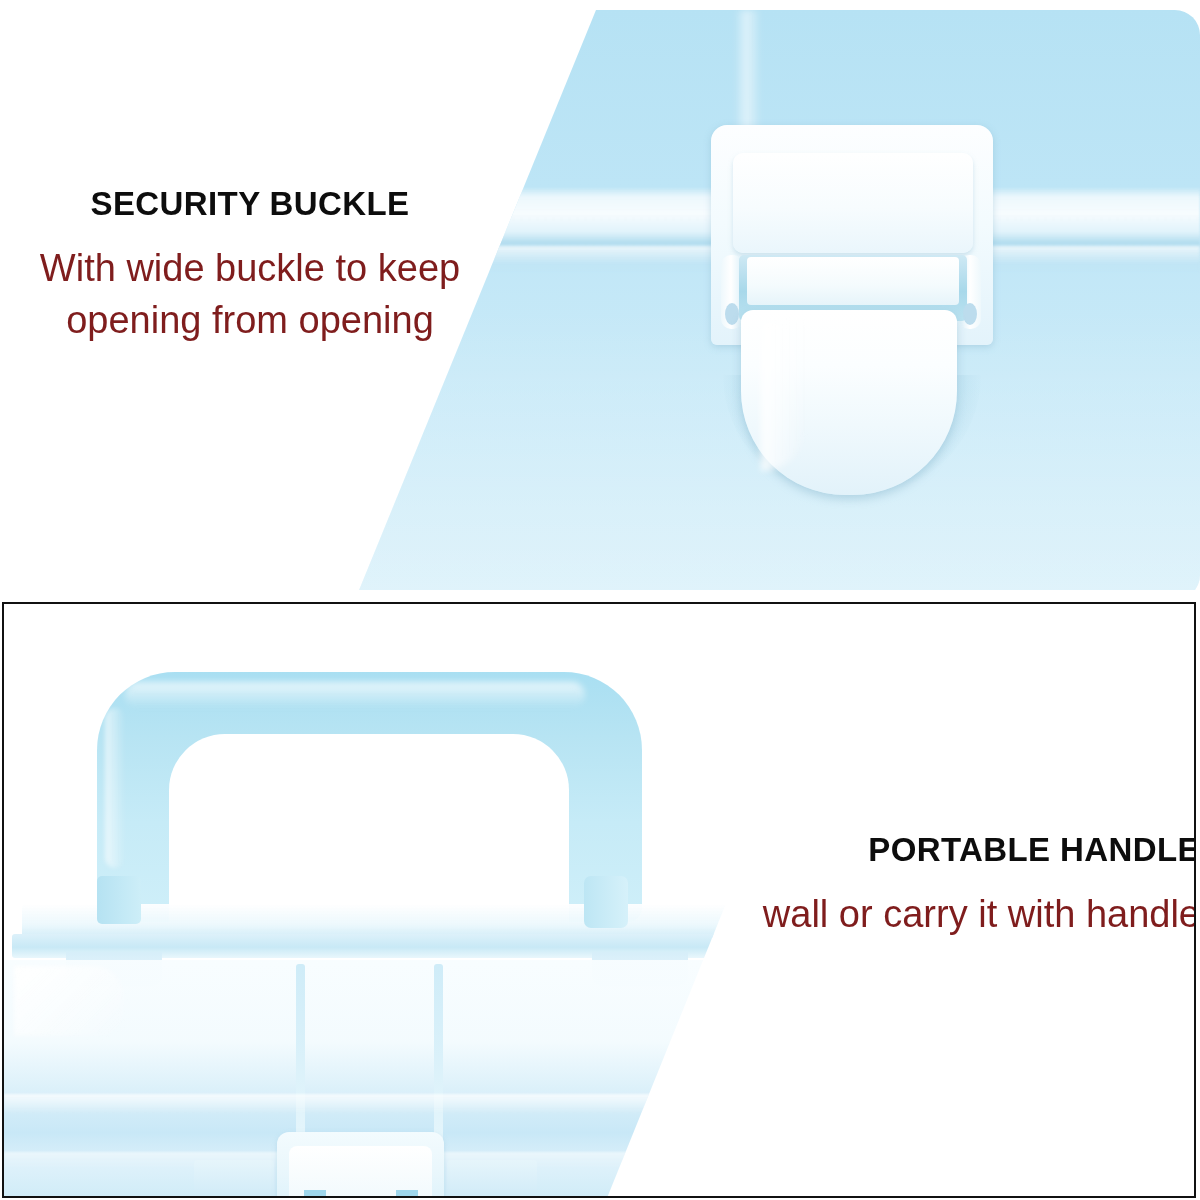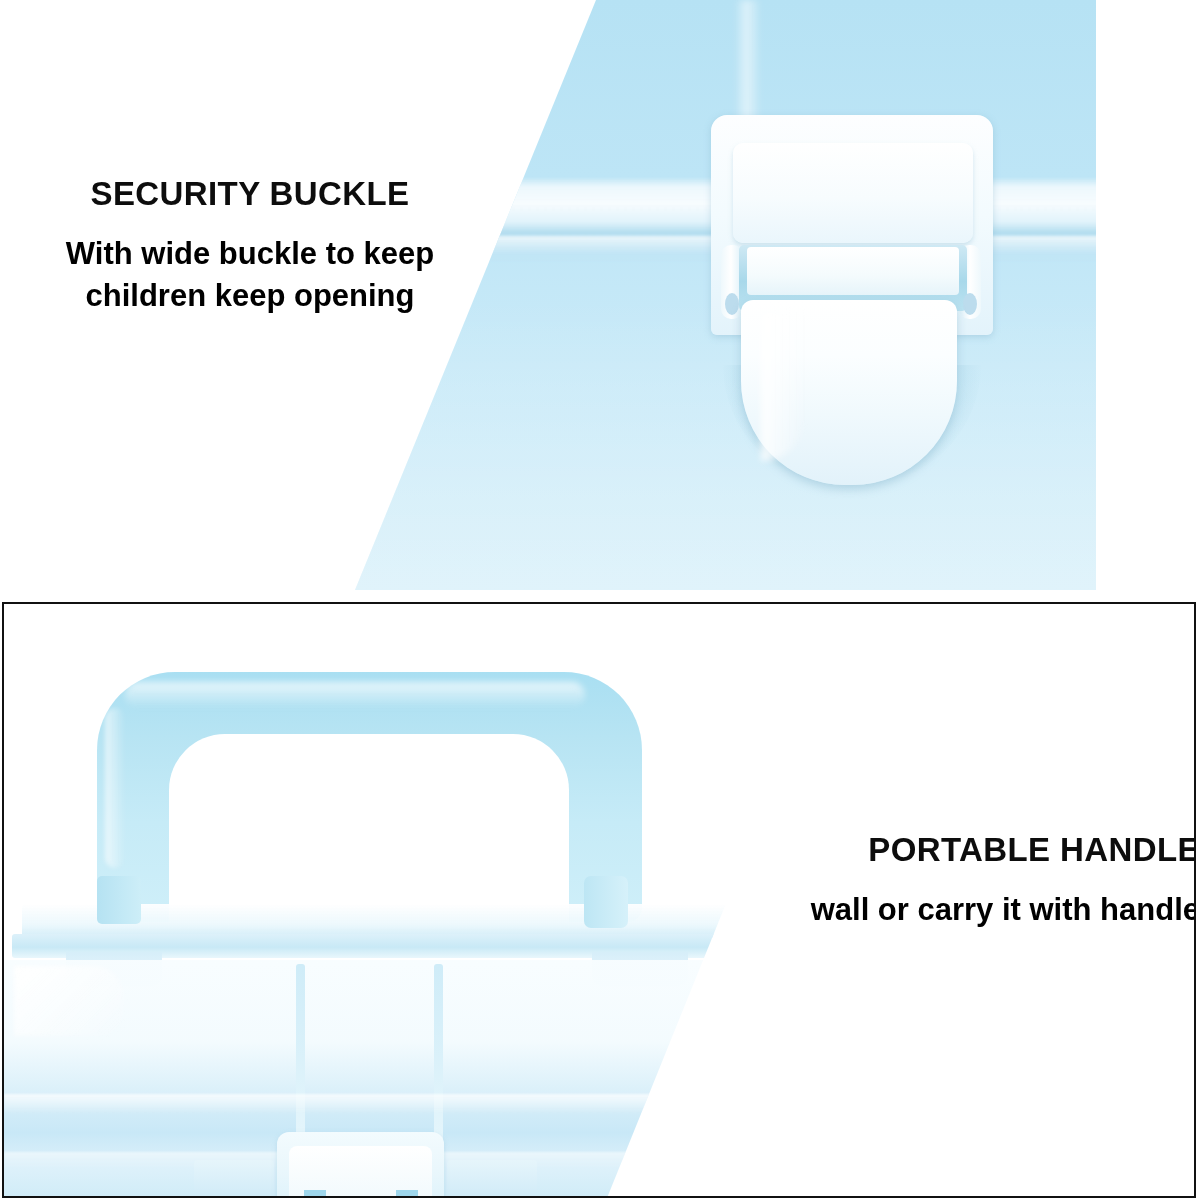--- a/index.html
+++ b/index.html
@@ -1,20 +1,20 @@
 <!DOCTYPE html>
 <html><head>
 <meta charset="utf-8">
 <style>
   html,body{margin:0;padding:0;background:#ffffff;}
   body{width:1200px;height:1200px;font-family:"Liberation Sans",sans-serif;-webkit-font-smoothing:antialiased;}
   .page{position:relative;width:1200px;height:1200px;overflow:hidden;background:#fff;}
 
   
-  .panel1{position:absolute;left:0;top:0;width:1096px;height:590px;overflow:hidden;background:#ffffff;}
+  .panel1{position:absolute;left:0;top:10px;width:1200px;height:590px;overflow:hidden;background:#ffffff;border-radius:25px;}
   .p1-photo{
     position:absolute;left:0;top:0;width:1200px;height:590px;
     background:
       linear-gradient(180deg,#b6e2f4 0%,#bde5f6 30%,#c9eaf8 62%,#d3eef9 100%);
     clip-path:polygon(596px 0px, 1200px 0px, 1200px 590px, 355px 590px);
     overflow:hidden;
   }
   
   .p1-ridge{
     position:absolute;left:735px;top:0;width:26px;height:150px;
@@ -93,21 +93,21 @@
   }
   .bk-tab-hl{
     position:absolute;left:56px;top:196px;width:46px;height:150px;
     background:linear-gradient(90deg,rgba(255,255,255,.85) 0%,rgba(255,255,255,0) 100%);
     border-radius:12px 0 70px 0;filter:blur(3px);
   }
 
   
   .p1-text{position:absolute;left:0;top:176px;width:500px;text-align:center;}
   .t-title{font-size:33px;font-weight:700;color:#0d0d0d;letter-spacing:.4px;line-height:1.12;}
-  .t-body{margin-top:20px;font-size:31px;font-weight:700;color:#000000;line-height:1.36;}
+  .t-body{margin-top:20px;font-size:38px;font-weight:400;color:#7f1d1d;line-height:1.36;}
 
   
   .panel2{position:absolute;left:2px;top:602px;width:1194px;height:596px;
     border:2px solid #111;box-sizing:border-box;background:#fff;overflow:hidden;}
   .p2-photo{
     position:absolute;left:0;top:0;width:846px;height:594px;
     background:#ffffff;
     clip-path:polygon(0px 0px, 843px 0px, 603px 594px, 0px 594px);
     overflow:hidden;
   }
@@ -220,21 +220,21 @@
         <div class="bk-shadowarc"></div>
         <div class="bk-tab"></div>
         <div class="bk-tab-hl"></div>
       </div>
     </div>
 
     <div class="p1-text">
       <div class="t-title">SECURITY BUCKLE</div>
       <div class="t-body">
         <div>With wide buckle to keep</div>
-        <div>children keep opening</div>
+        <div>opening from opening</div>
       </div>
     </div>
   </section>
 
   <div class="gap"></div>
 
   <section class="panel2">
 
     <div class="p2-photo">
 

